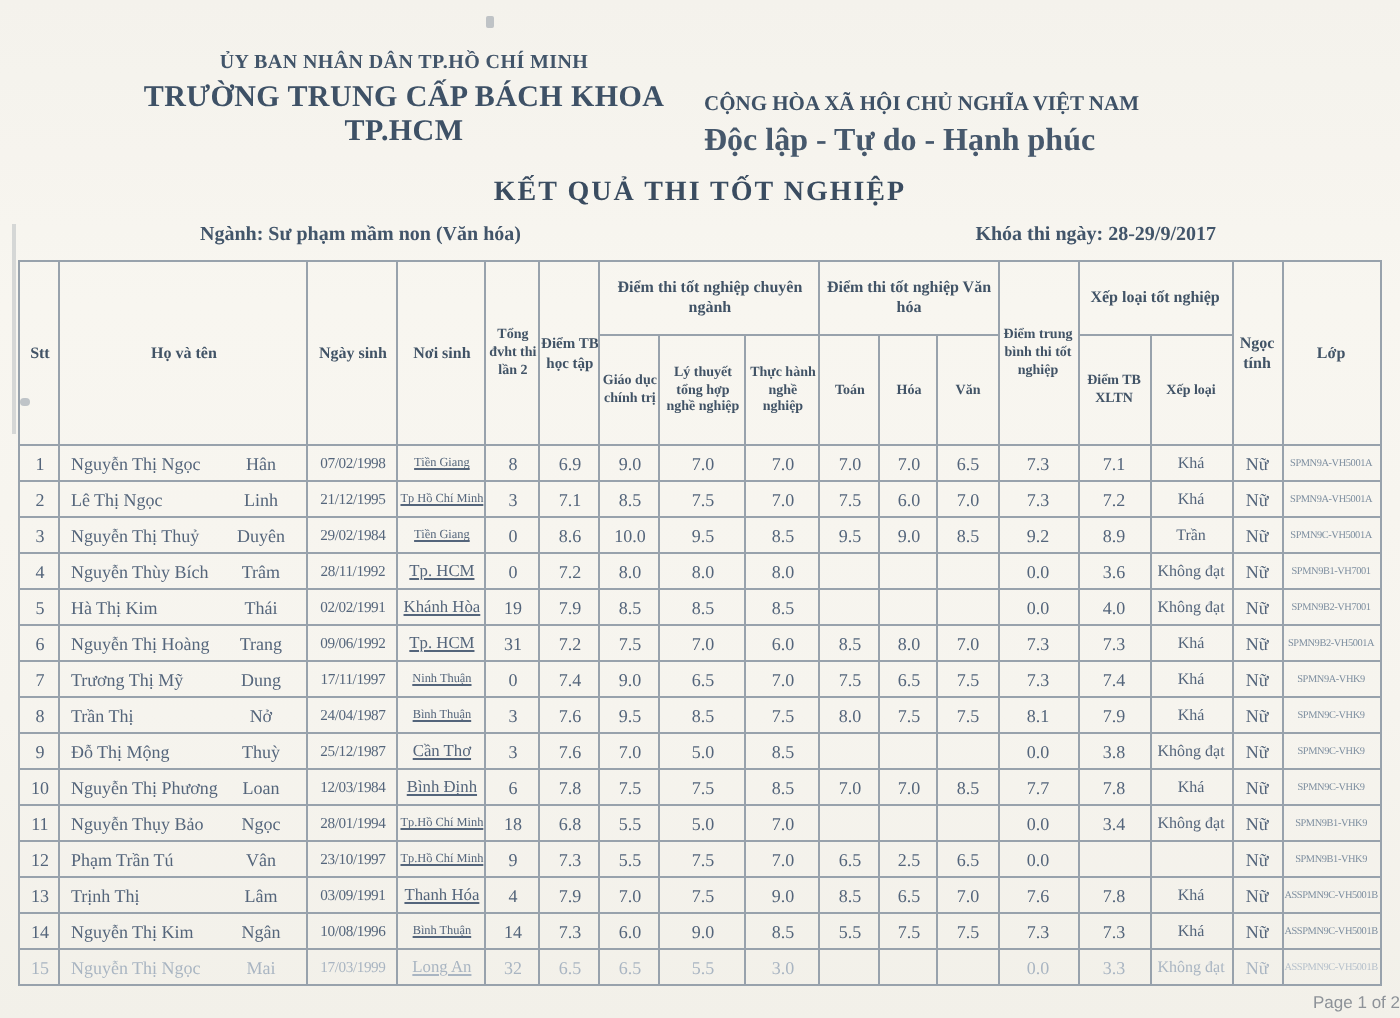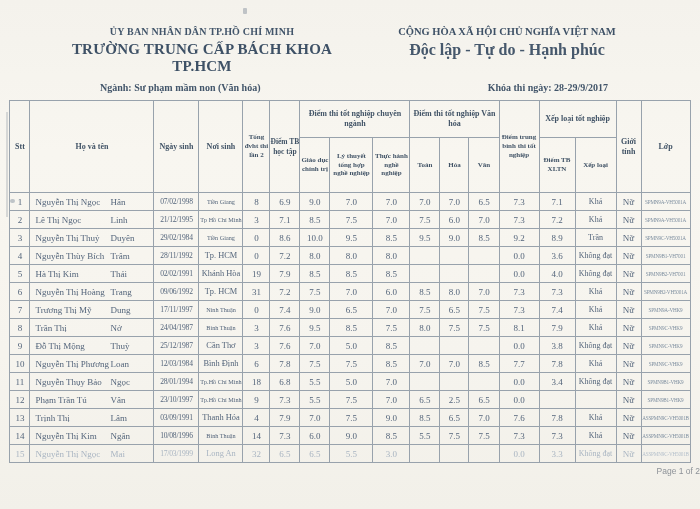--- a/index.html
+++ b/index.html
@@ -13,42 +13,42 @@
   .page{position:relative;width:700px;height:370px;}
 
   
   .edge-streak{position:absolute;left:6px;top:112px;width:2px;height:105px;background:#b9bdc1;opacity:.55;}
   .speck-a{position:absolute;left:243px;top:8px;width:4px;height:6px;background:#8a93a0;opacity:.5;border-radius:1px;}
   .speck-b{position:absolute;left:10px;top:199px;width:5px;height:4px;background:#9aa3ae;opacity:.6;border-radius:2px;}
 
   
   .hdr{display:flex;justify-content:space-between;padding:26px 38px 0 52px;}
   .hdr-left{width:300px;text-align:center;}
-  .hdr-right{width:310px;text-align:center;}
+  .hdr-right{width:310px;margin-top:21px;}
   .org1{font-size:10px;font-weight:bold;letter-spacing:.2px;color:#42556a;}
   .org2{font-size:15px;font-weight:bold;letter-spacing:.2px;color:#3e5166;margin-top:4px;}
   .nat1{font-size:10.5px;font-weight:bold;color:#3e5166;}
   .nat2{font-size:16px;font-weight:bold;color:#46586c;margin-top:4px;}
   .title{text-align:center;font-size:14px;font-weight:bold;letter-spacing:1px;color:#3a4c60;margin-top:9px;}
   .subrow{display:flex;justify-content:space-between;padding:0 92px 0 100px;margin-top:7px;font-size:10px;font-weight:bold;color:#42556a;text-align:right;}
 
   
   table{border-collapse:collapse;table-layout:fixed;width:680px;margin:7px auto 0 auto;}
   th,td{border:1px solid #98a2ac;padding:0;overflow:hidden;}
   thead th{font-weight:bold;color:#41536680;color:#415366;line-height:1.25;vertical-align:middle;text-align:center;}
   thead tr.tier1 th{font-size:8px;height:36px;}
   thead tr.tier2 th{font-size:7px;height:54px;font-weight:bold;}
   th.wrapbig{font-size:8px;}
   tbody td{height:17px;vertical-align:middle;text-align:center;font-size:9px;color:#54657b;white-space:nowrap;}
   tbody tr:nth-child(15) td{color:#a9b5c2;}
   .c-name-cell{display:flex;align-items:center;padding:0 3px 0 5px;}
   .fam{flex:1;text-align:left;}
-  .giv{width:40px;text-align:left;}
+  .giv{width:40px;text-align:center;}
   td.dob{font-size:7.6px;letter-spacing:-.2px;}
-  td.pob{font-size:8.4px;}
+  td.pob{font-size:8.4px;text-decoration:underline;}
   td.pob.small{font-size:6.2px;}
   td.rank{font-size:8px;}
   td.lop{font-size:5.2px;letter-spacing:-.2px;color:#7e8fa0;}
   tbody tr:nth-child(15) td.lop{color:#b6c1cc;}
 
   .footer{text-align:right;margin-top:3px;font-family:"Liberation Sans","DejaVu Sans",sans-serif;font-size:8.5px;color:#8d9298;}
 </style>
 </head>
 <body>
 
@@ -62,20 +62,21 @@
     <div class="hdr-left">
       <div class="org1">ỦY BAN NHÂN DÂN TP.HỒ CHÍ MINH</div>
       <div class="org2">TRƯỜNG TRUNG CẤP BÁCH KHOA TP.HCM</div>
     </div>
     <div class="hdr-right">
       <div class="nat1">CỘNG HÒA XÃ HỘI CHỦ NGHĨA VIỆT NAM</div>
       <div class="nat2">Độc lập - Tự do - Hạnh phúc</div>
     </div>
   </div>
 
+  <div class="title">KẾT QUẢ THI TỐT NGHIỆP</div>
 
   <div class="subrow">
     <span>Ngành: Sư phạm mầm non (Văn hóa)</span>
     <span>Khóa thi ngày: 28-29/9/2017</span>
   </div>
 
   <table>
     <colgroup>
       <col style="width:20px">
         <col style="width:124px">
@@ -100,21 +101,21 @@
         <th rowspan="2">Stt</th>
         <th rowspan="2">Họ và tên</th>
         <th rowspan="2">Ngày sinh</th>
         <th rowspan="2">Nơi sinh</th>
         <th rowspan="2" style="font-size:7px">Tổng đvht thi lần 2</th>
         <th rowspan="2" style="font-size:7.5px">Điểm TB học tập</th>
         <th colspan="3">Điểm thi tốt nghiệp chuyên ngành</th>
         <th colspan="3">Điểm thi tốt nghiệp Văn hóa</th>
         <th rowspan="2" style="font-size:7px">Điểm trung bình thi tốt nghiệp</th>
         <th colspan="2">Xếp loại tốt nghiệp</th>
-        <th rowspan="2">Giới tính</th>
+        <th rowspan="2">Ngọc tính</th>
         <th rowspan="2">Lớp</th>
       </tr>
       <tr class="tier2">
         <th>Giáo dục chính trị</th>
         <th>Lý thuyết tổng hợp nghề nghiệp</th>
         <th>Thực hành nghề nghiệp</th>
         <th class="wrapbig">Toán</th>
         <th class="wrapbig">Hóa</th>
         <th class="wrapbig">Văn</th>
         <th>Điểm TB XLTN</th>

